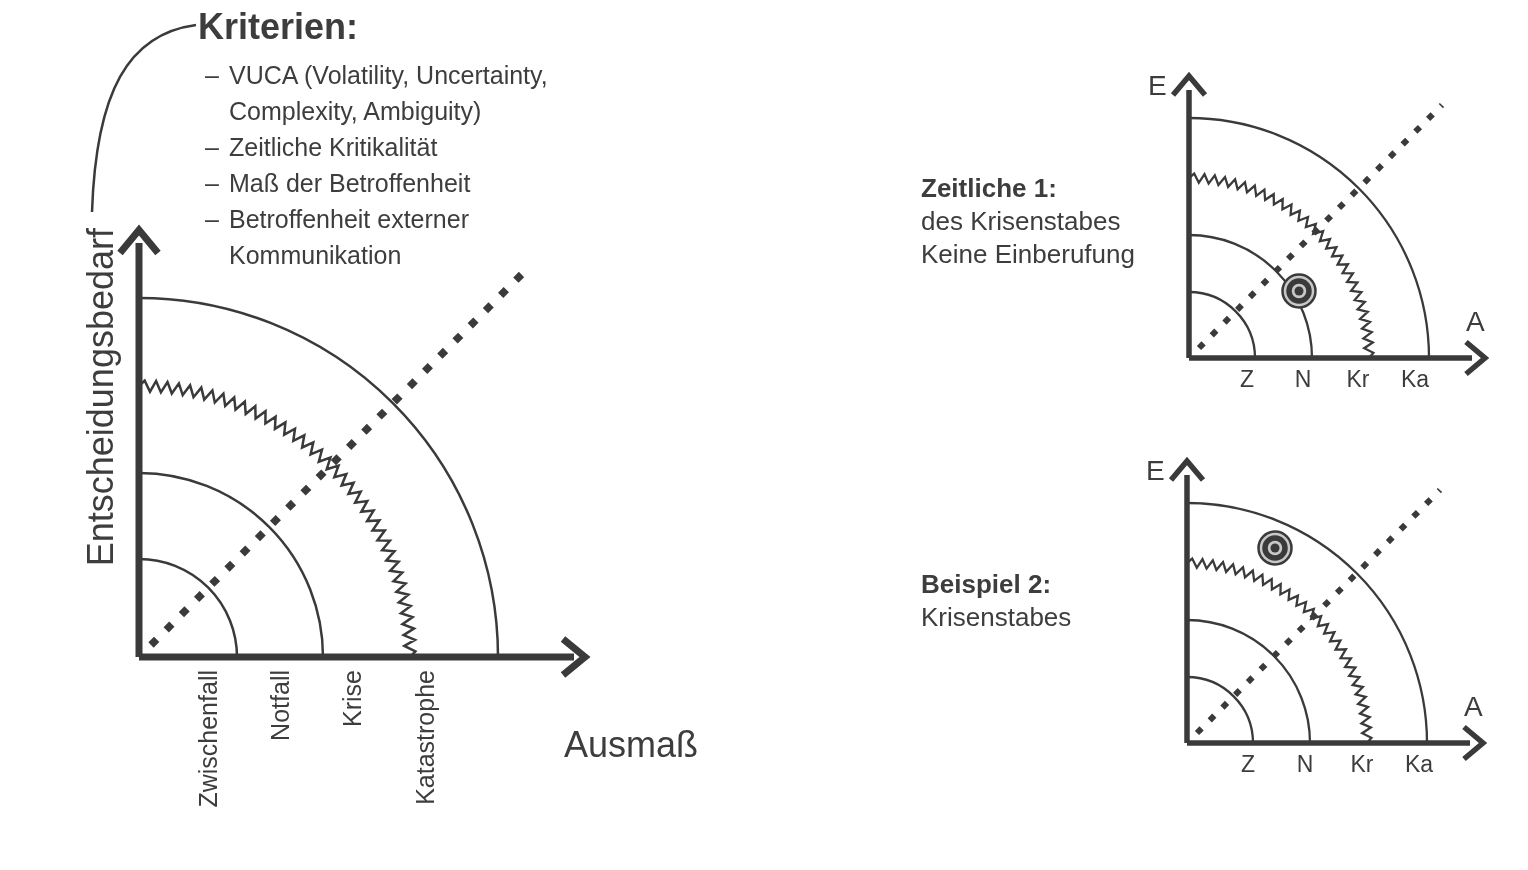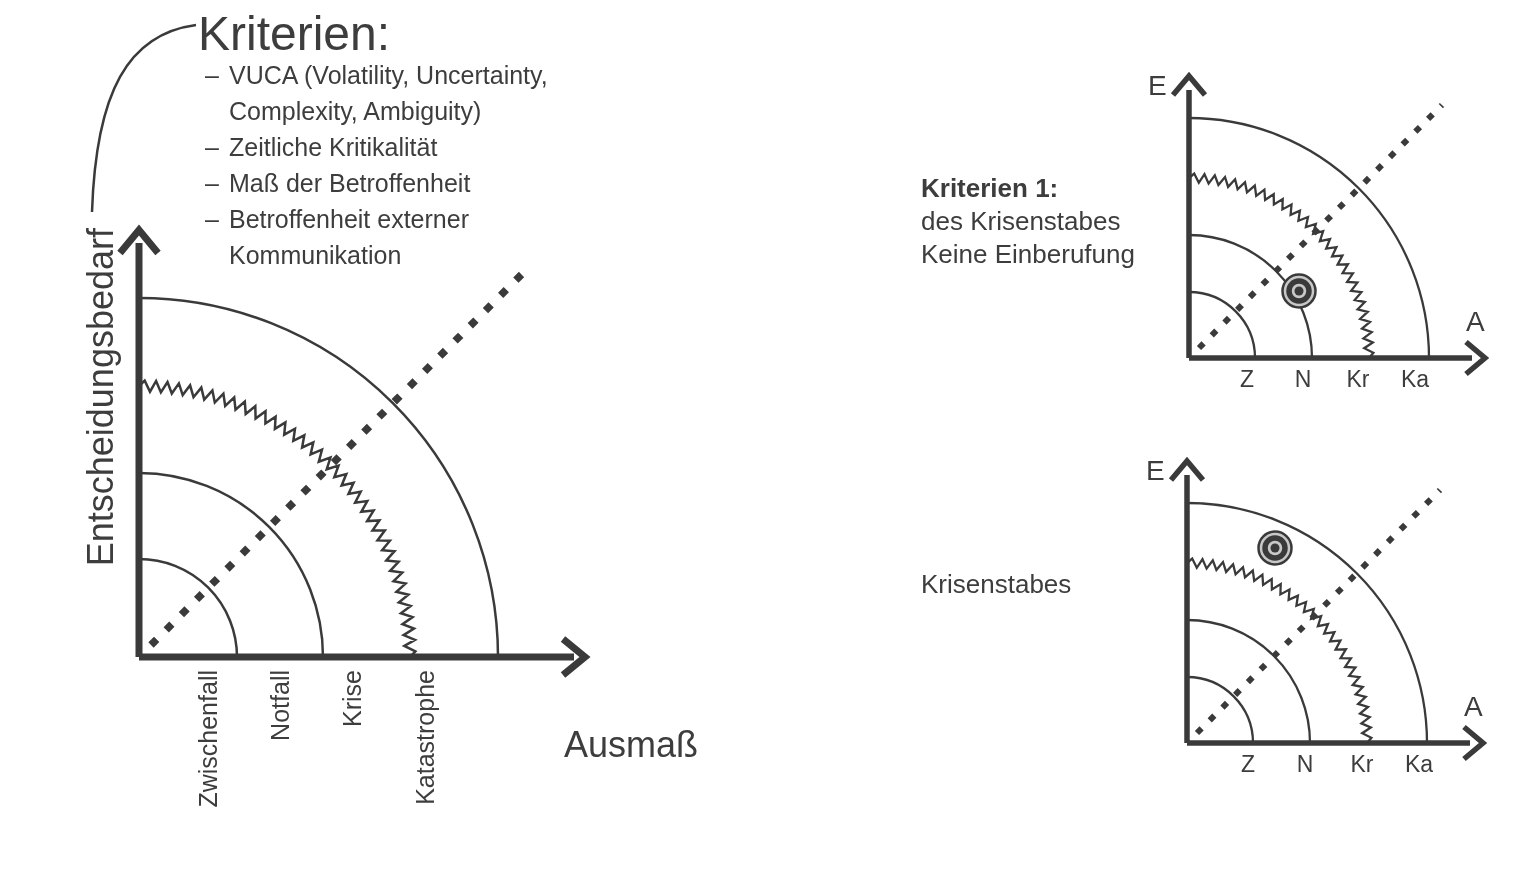--- a/index.html
+++ b/index.html
@@ -3,21 +3,21 @@
 <meta charset="utf-8">
 <style>
   html,body{margin:0;padding:0;}
   body{
     width:1528px;height:870px;position:relative;overflow:hidden;
     background:#ffffff;color:#3d3d3d;
     font-family:"Liberation Sans","DejaVu Sans",sans-serif;
   }
   svg.layer{position:absolute;left:0;top:0;}
   .abs{position:absolute;white-space:nowrap;}
-  .crit-title{left:198px;top:6px;font-size:48px;font-weight:normal;}
+  .crit-title{left:198px;top:6px;font-size:36px;font-weight:bold;}
   .crit-list{position:absolute;left:205px;top:57px;width:385px;}
   .crit-item{display:flex;font-size:25px;line-height:36px;white-space:normal;}
   .crit-item .dash{flex:0 0 24px;}
   .crit-item .crit-text{flex:1 1 auto;}
   .ylab-main{
     left:80px;top:228px;font-size:36px;
     transform:rotate(-90deg) translate(-100%,0);transform-origin:0 0;
   }
   .xlab-main{left:564px;top:724px;font-size:36px;}
   .xtick{
@@ -108,26 +108,27 @@
 
 <div class="abs ylab-main">Entscheidungsbedarf</div>
 <div class="abs xlab-main">Ausmaß</div>
 
 <div class="abs xtick" style="left:195px;">Zwischenfall</div>
 <div class="abs xtick" style="left:267px;">Notfall</div>
 <div class="abs xtick" style="left:339px;">Krise</div>
 <div class="abs xtick" style="left:412px;">Katastrophe</div>
 
 <div class="abs bsp" style="left:921px;top:172px;">
-  <div class="t">Kriterien 1:</div>
+  <div class="t">Zeitliche 1:</div>
   <div>des Krisenstabes</div>
   <div>Keine Einberufung</div>
 </div>
 
 <div class="abs bsp" style="left:921px;top:568px;">
+  <div class="t">Beispiel 2:</div>
   <div>Krisenstabes</div>
 </div>
 
 <div class="abs axletter" style="left:1148px;top:70px;">E</div>
 <div class="abs axletter" style="left:1466px;top:306px;">A</div>
 <div class="abs stick" style="left:1247px;top:366px;">Z</div>
 <div class="abs stick" style="left:1303px;top:366px;">N</div>
 <div class="abs stick" style="left:1358px;top:366px;">Kr</div>
 <div class="abs stick" style="left:1415px;top:366px;">Ka</div>
 

